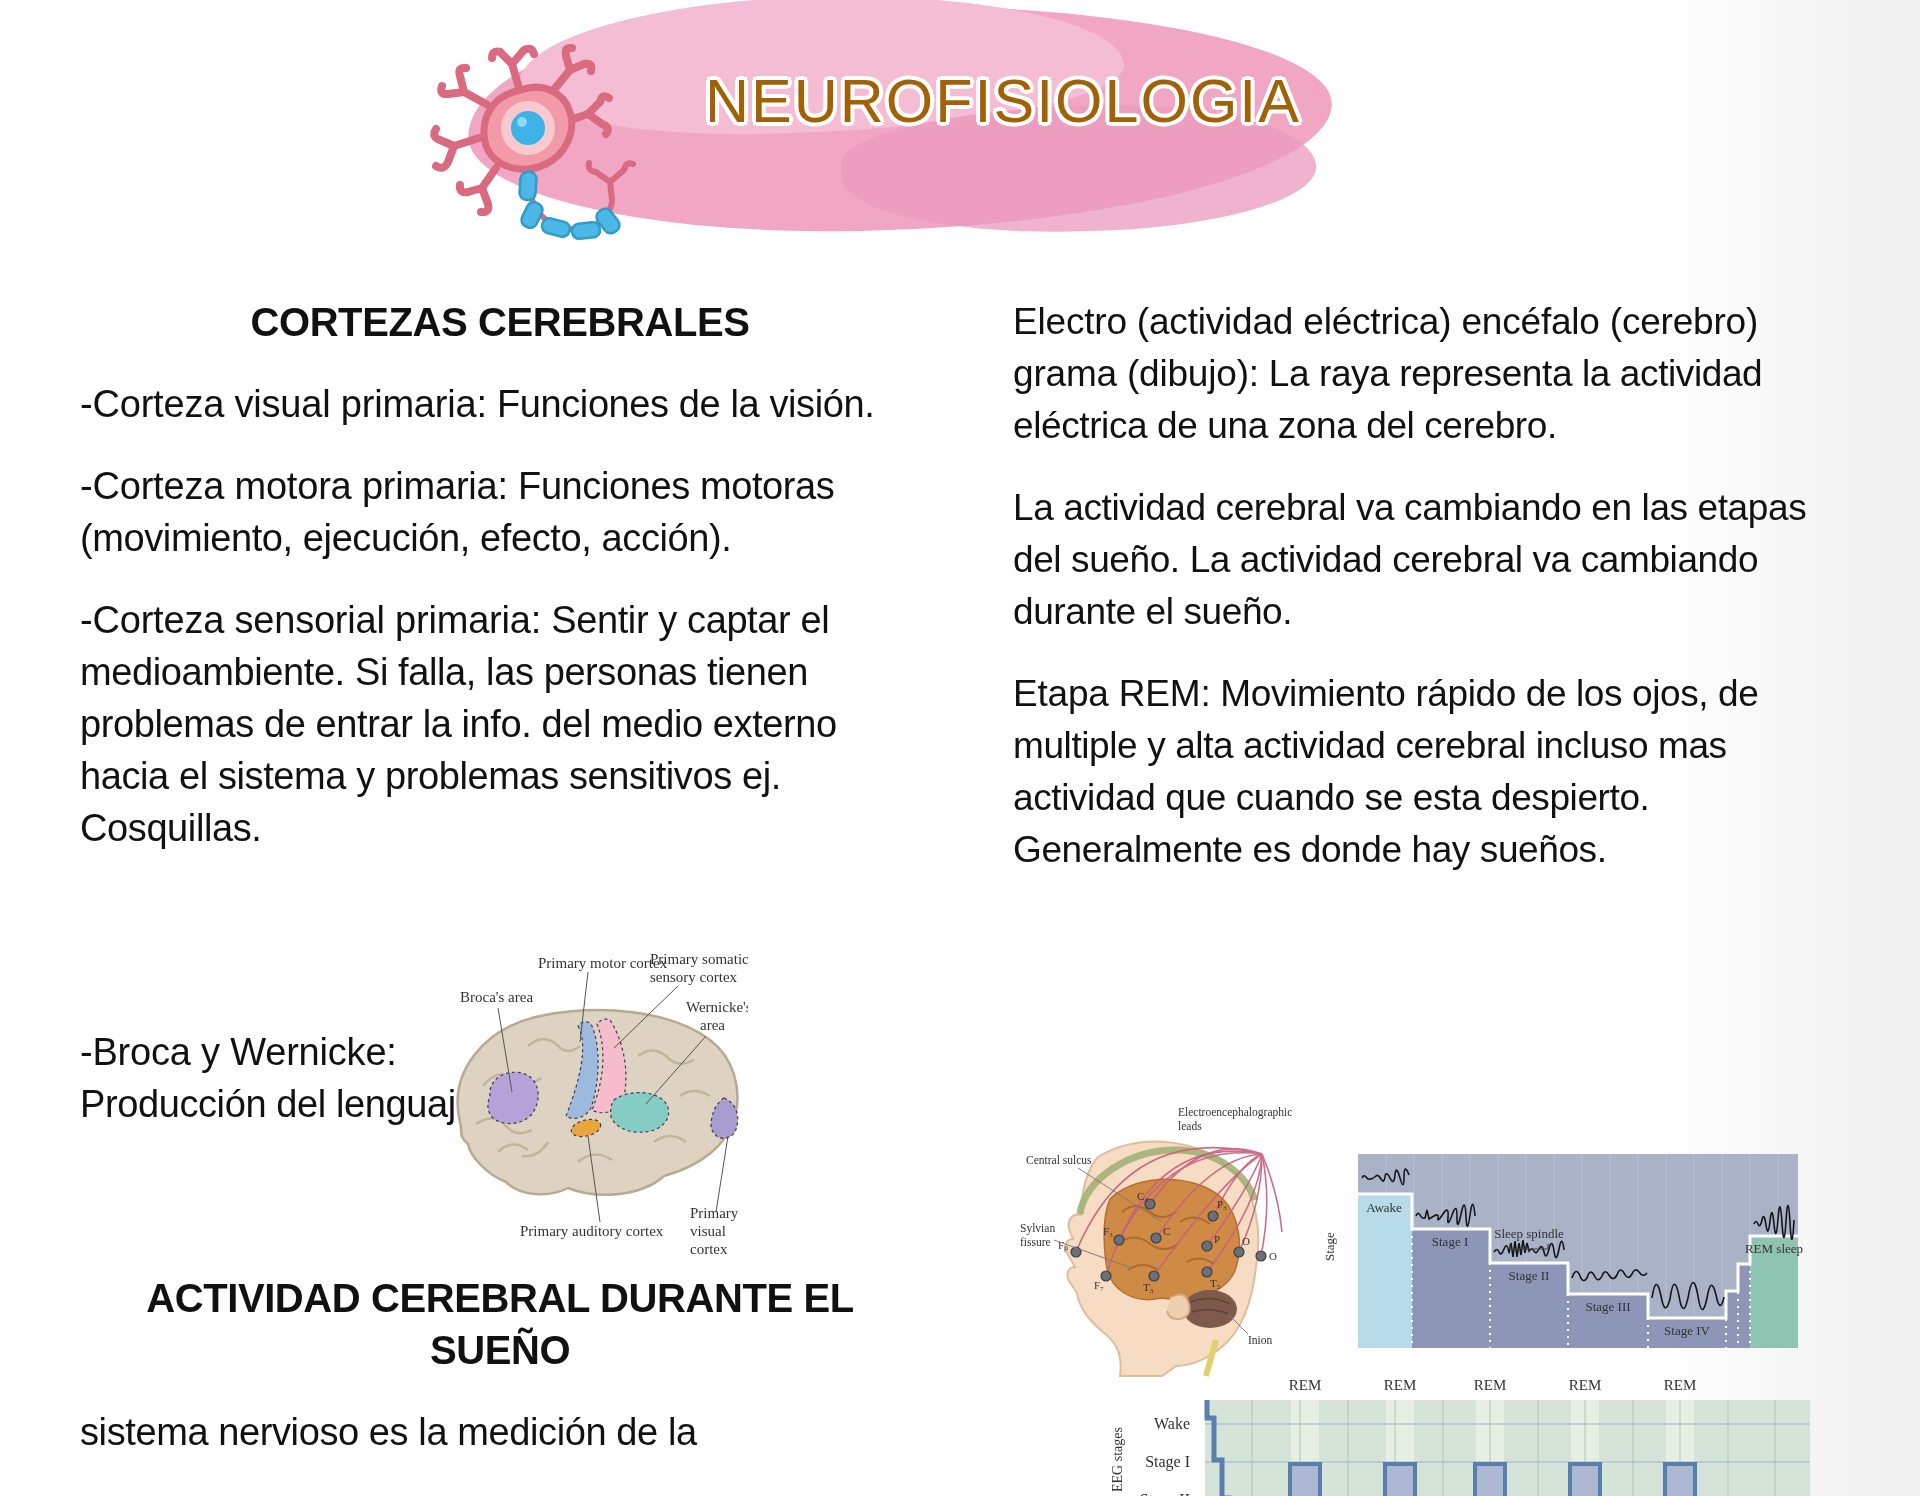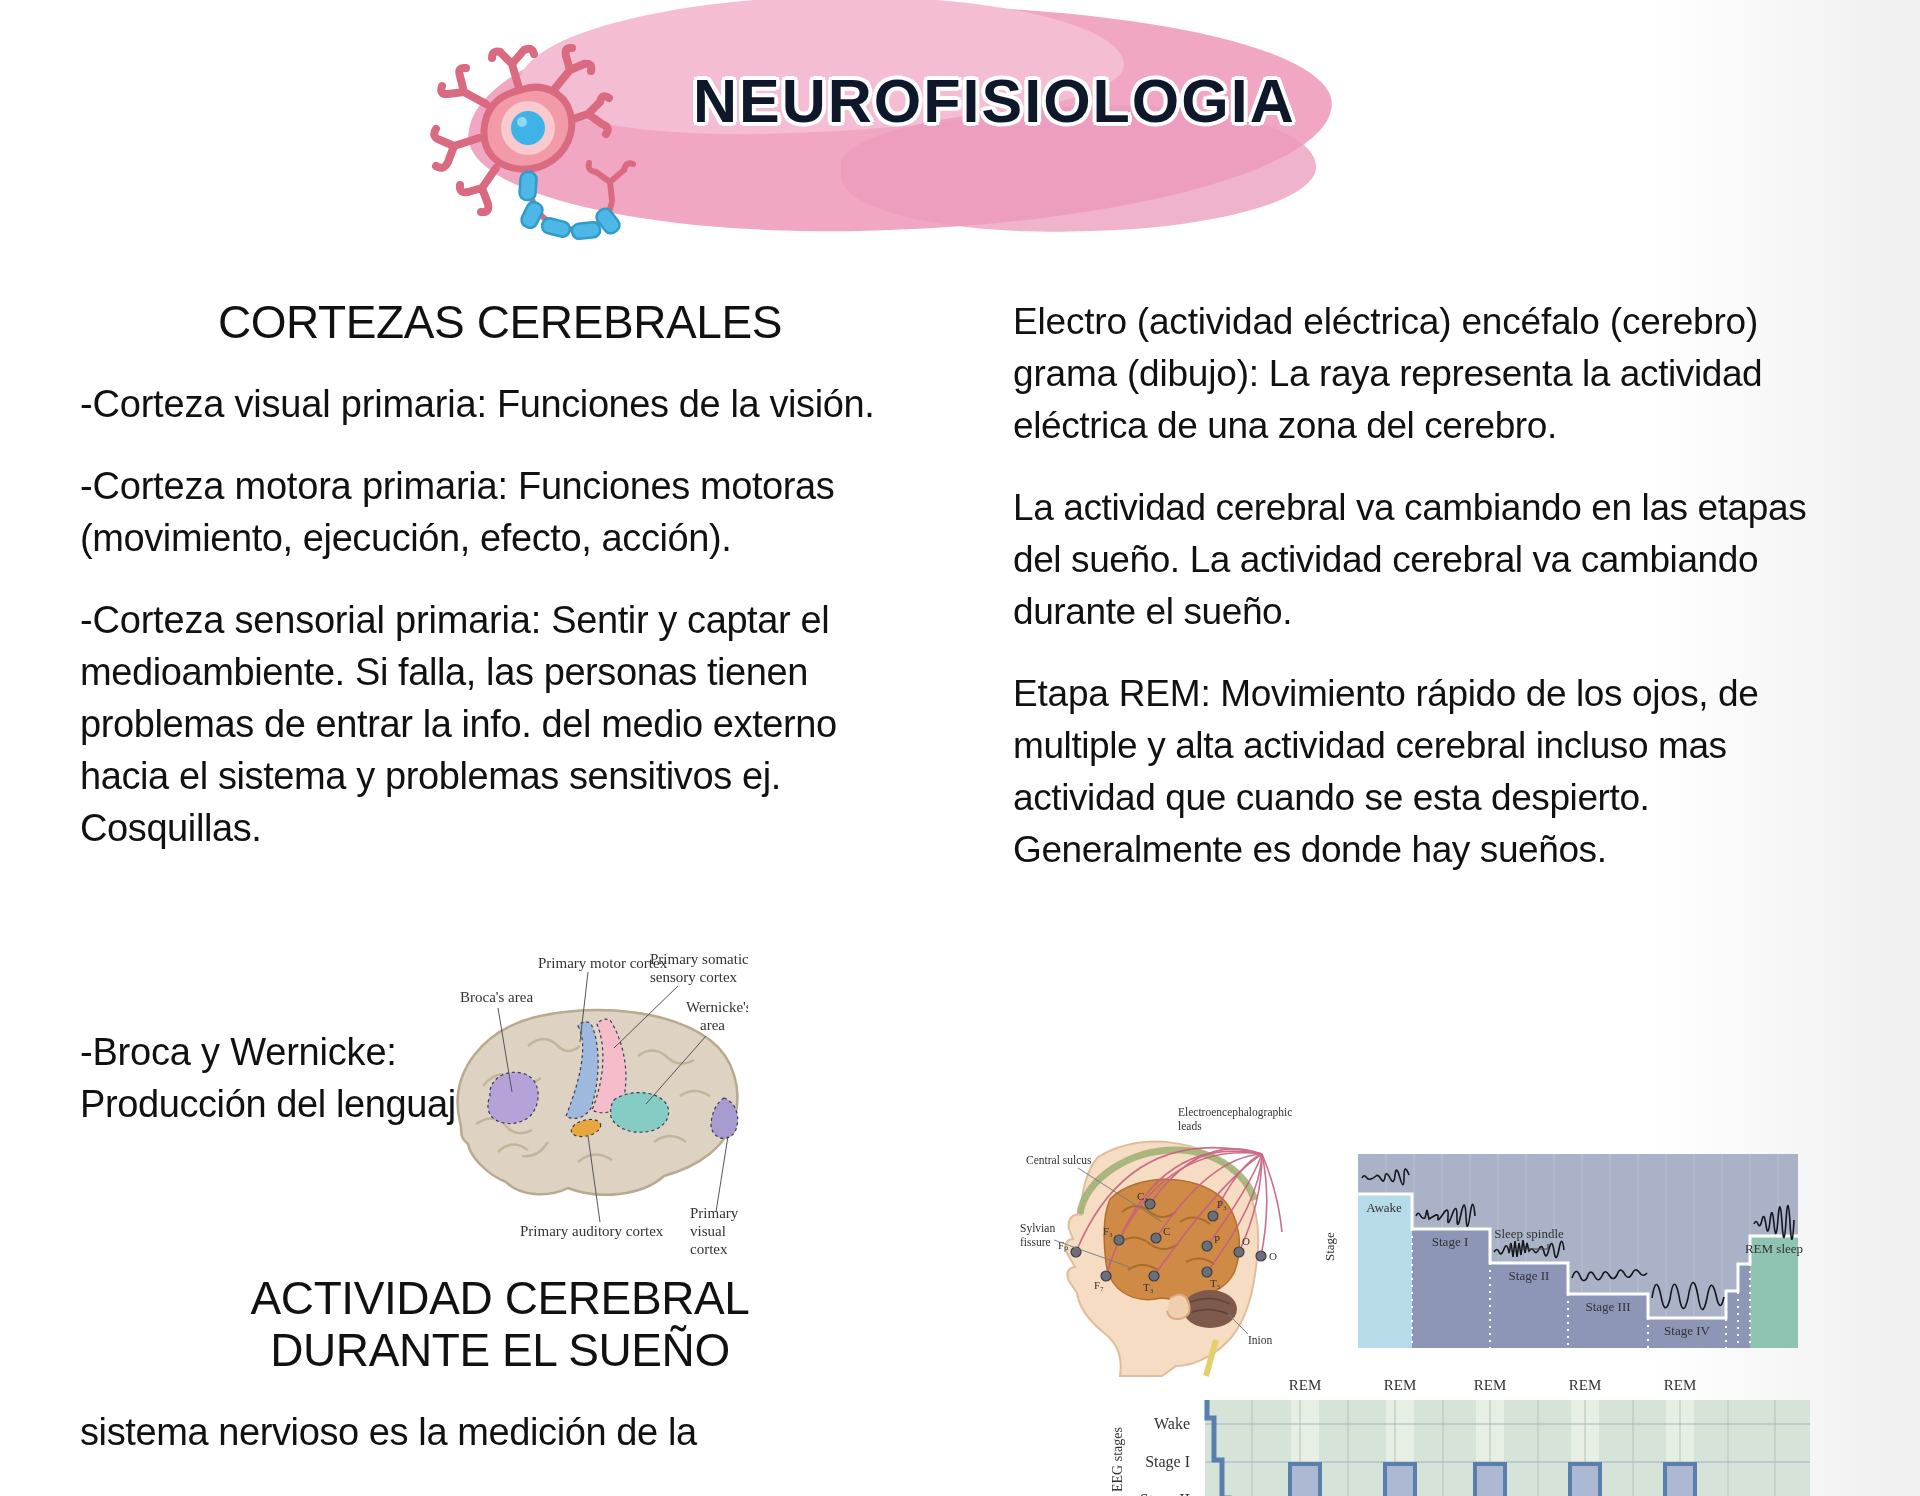--- a/index.html
+++ b/index.html
@@ -11,34 +11,34 @@
     background:linear-gradient(90deg,#ffffff 0%,#ffffff 86%,#f0f0f1 99%);
   }
   
   .banner { position:absolute; left:468px; top:4px; width:864px; height:226px; }
   .splash { position:absolute; inset:0; background:#f1a6c4;
             border-radius:42% 58% 55% 45% / 55% 48% 52% 45%; transform:rotate(-1.2deg); }
   .splash::before { content:""; position:absolute; left:6%; top:-4%; width:70%; height:60%;
             background:#f5bdd3; border-radius:50% 50% 60% 40% / 60% 55% 45% 40%; }
   .splash::after { content:""; position:absolute; right:2%; bottom:-2%; width:55%; height:55%;
             background:#eb9abc; border-radius:55% 45% 50% 50% / 45% 55% 50% 50%; opacity:.75; }
-  .title-text { position:absolute; left:225px; top:62px; width:620px; 
-            font-size:61px; font-weight:bold; letter-spacing:2px; color:#0f172a; white-space:nowrap;
+  .title-text { position:absolute; left:225px; top:62px; width:620px; text-align:center;
+            font-size:61px; font-weight:normal; letter-spacing:2px; color:#a16207; white-space:nowrap;
             text-shadow:-4px 0 0 #fff,4px 0 0 #fff,0 -4px 0 #fff,0 4px 0 #fff,
                         -3px -3px 0 #fff,3px 3px 0 #fff,-3px 3px 0 #fff,3px -3px 0 #fff; }
   .neuron { position:absolute; left:-44px; top:26px; }
   
   .col-seg { position:absolute; font-size:38px; line-height:52px; letter-spacing:-0.4px; }
   .seg-a { left:80px;  top:296px;  width:840px; }
   .seg-b { left:80px;  top:1026px; width:480px; }
   .seg-c { left:80px;  top:1272px; width:840px; }
   .seg-r { left:1013px; top:296px; width:800px; font-size:37px; }
   .para { margin-bottom:30px; }
   .para b { font-weight:normal; letter-spacing:-0.2px; }
-  h2.doc-h { font-size:46px; line-height:52px; font-weight:normal; text-align:center; margin-bottom:30px; }
+  h2.doc-h { font-size:40px; line-height:52px; font-weight:bold; text-align:center; margin-bottom:30px; }
   .h-sueno { width:720px; margin:0 auto 20px auto; }
   
   .fig { position:absolute; }
   .fig-brain   { left:428px;  top:946px;  }
   .fig-head    { left:1010px; top:1102px; }
   .fig-hypno   { left:1320px; top:1146px; }
   .fig-cycles  { left:1040px; top:1372px; }
   .serif-label { font-family:"Liberation Serif", serif; fill:#333; }
 </style>
 </head>

